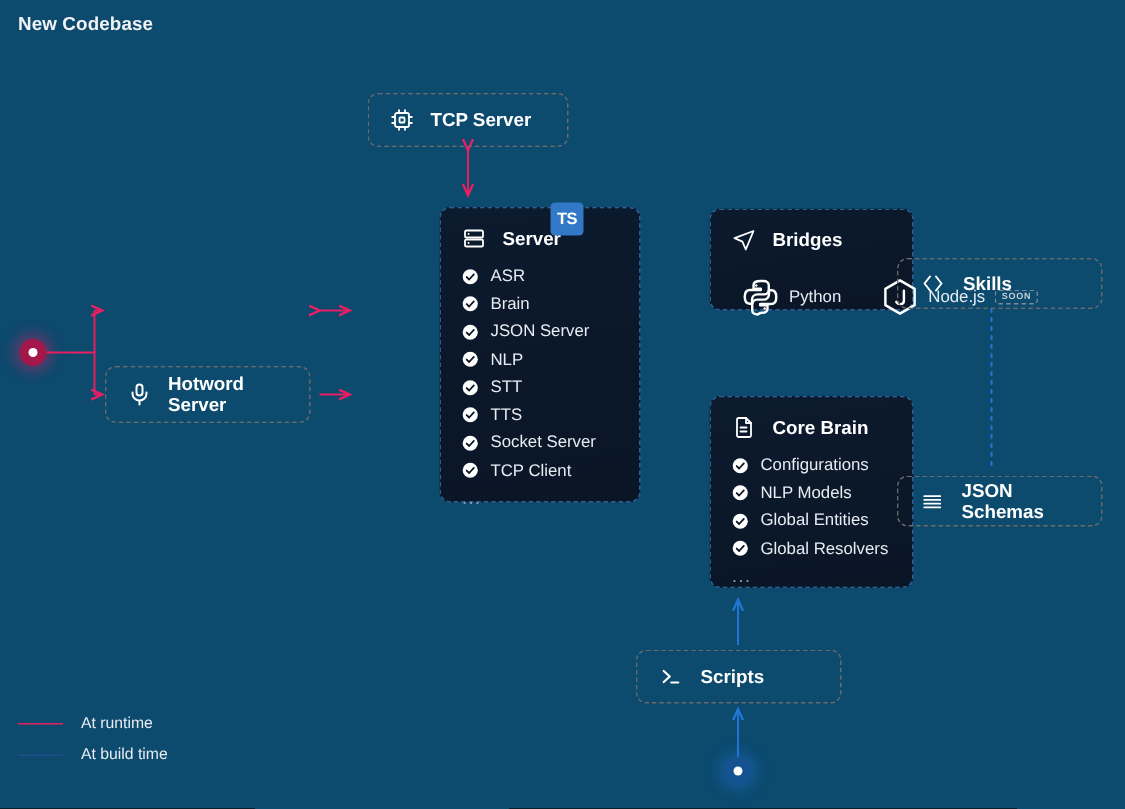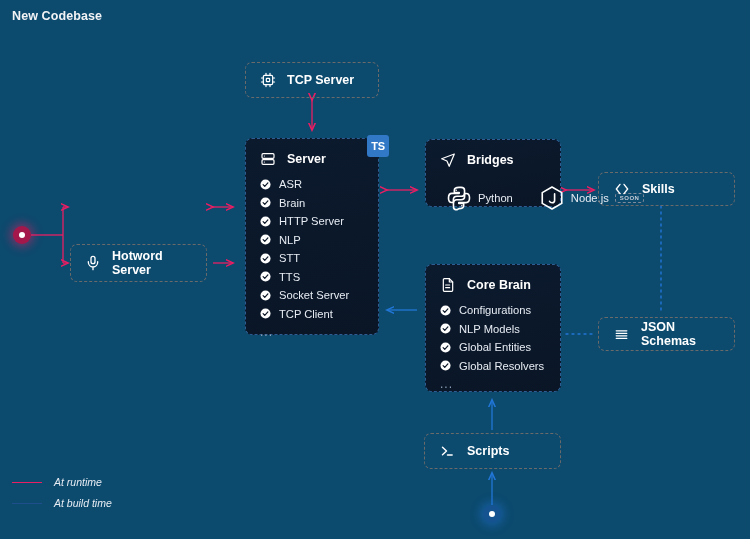--- a/index.html
+++ b/index.html
@@ -25,20 +25,21 @@
     background: transparent;
     display: flex; align-items: center;
     padding: 0 14px; gap: 11px;
   }
   .plain-node .lbl { font-size: 12.5px; font-weight: bold; color: #ffffff; }
 
   .panel {
     border: 1px dashed #2f5d93;
     background: linear-gradient(170deg,#0c1a2e 0%, #0a1626 100%);
     padding: 12px 14px 12px 14px;
+    margin-left: 48px;
   }
   .panel-head { display: flex; align-items: center; gap: 11px; margin-bottom: 11px; }
   .panel-head .lbl { font-size: 12.5px; font-weight: bold; color: #ffffff; }
 
   .chk-list { display: flex; flex-direction: column; gap: 6.5px; }
   .chk { display: flex; align-items: center; gap: 8px; }
   .chk .t { font-size: 11.2px; color: #e7ecf3; }
   .dots { color: #8fa2b8; font-size: 12px; letter-spacing: 1px; margin-top: 5px; }
 
   .icon { display: inline-flex; align-items: center; justify-content: center; }
@@ -70,21 +71,21 @@
   .dot.blue { background: #14538f; box-shadow: 0 0 10px 3px rgba(33,118,214,.45); }
 
   
   #wires { position: absolute; left: 0; top: 0; width: 750px; height: 539px; pointer-events: none; }
 
   
   .legend { position: absolute; left: 12px; top: 476px; display: flex; flex-direction: column; gap: 9px; }
   .legend-row { display: flex; align-items: center; gap: 12px; }
   .legend-line { width: 30px; height: 0; border-top: 1.6px solid #e91e63; }
   .legend-line.build { border-top-color: #1f4e8c; }
-  .legend-row .lt { font-size: 10.5px; color: #e7ecf3; font-style: italic; }
+  .legend-row .lt { font-size: 10.5px; color: #e7ecf3; }
 </style>
 </head>
 <body>
 
 <div id="stage">
 
   <div class="title">New Codebase</div>
 
   <svg id="wires" viewBox="0 0 750 539">
     <defs>
@@ -195,21 +196,21 @@
         </span>
         <span class="t">Brain</span>
       </div>
       <div class="chk">
         <span class="icon">
           <svg width="11" height="11" viewBox="0 0 24 24">
               <circle cx="12" cy="12" r="11" fill="#ffffff"></circle>
               <path d="M6.8 12.4 L10.4 16 L17.2 8.6" fill="none" stroke="#0a1626" stroke-width="2.6" stroke-linecap="round" stroke-linejoin="round"></path>
             </svg>
         </span>
-        <span class="t">HTTP Server</span>
+        <span class="t">JSON Server</span>
       </div>
       <div class="chk">
         <span class="icon">
           <svg width="11" height="11" viewBox="0 0 24 24">
               <circle cx="12" cy="12" r="11" fill="#ffffff"></circle>
               <path d="M6.8 12.4 L10.4 16 L17.2 8.6" fill="none" stroke="#0a1626" stroke-width="2.6" stroke-linecap="round" stroke-linejoin="round"></path>
             </svg>
         </span>
         <span class="t">NLP</span>
       </div>

